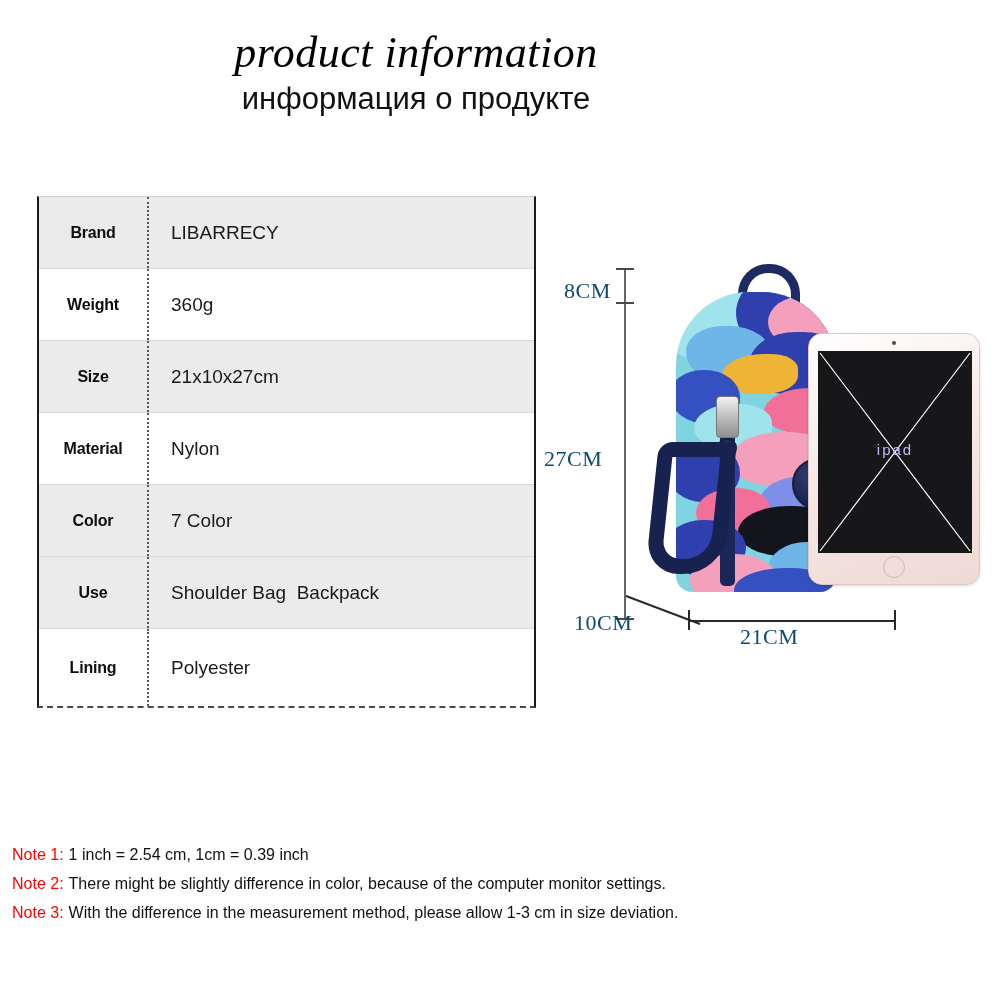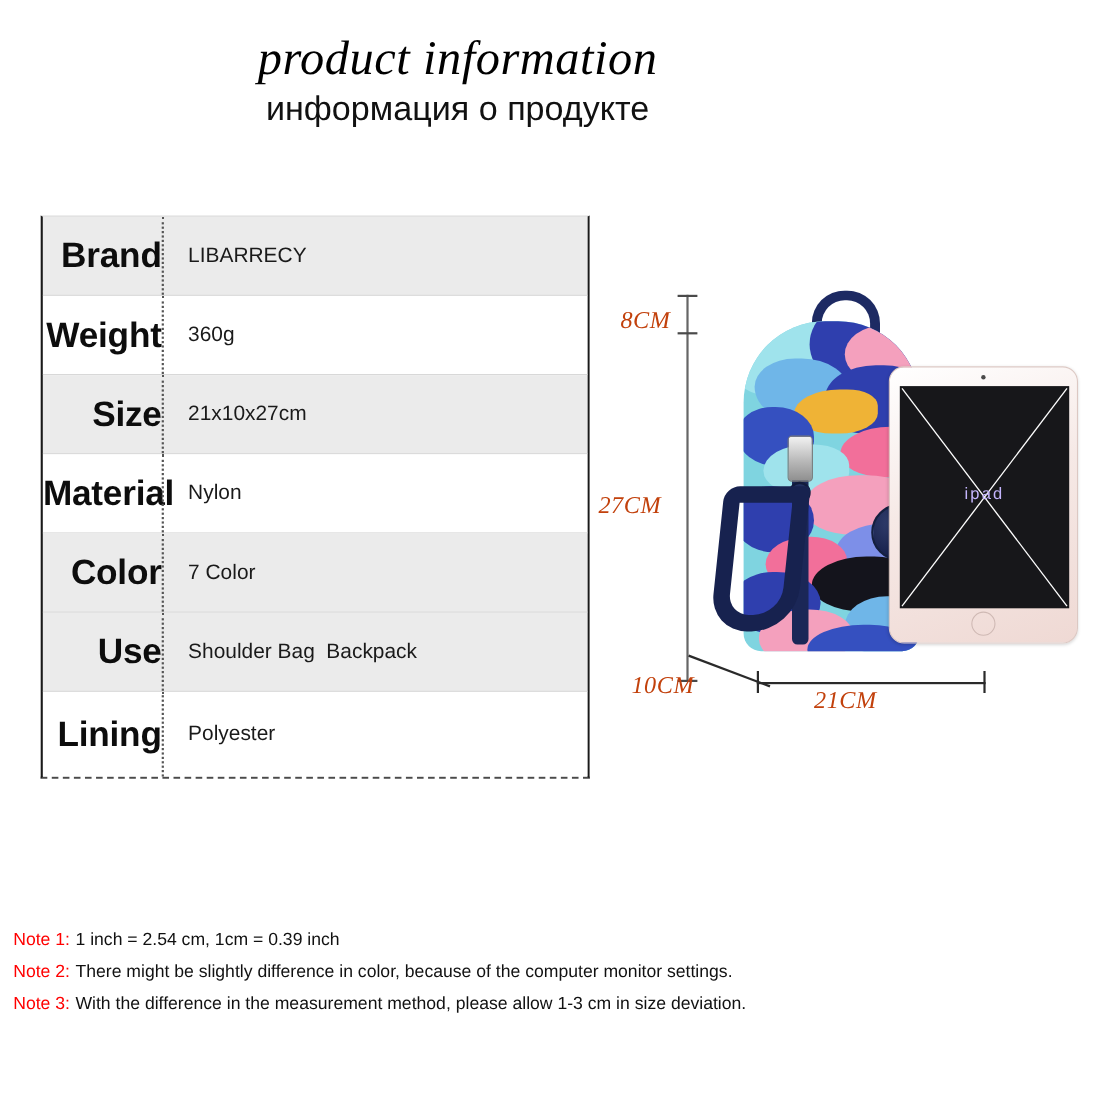--- a/index.html
+++ b/index.html
@@ -63,23 +63,23 @@
   .spec-row:last-child {
     height: 77px;
     border-bottom: none;
   }
   .spec-row.shaded { background: #ebebeb; }
   .spec-row.plain  { background: #ffffff; }
 
   .spec-label {
     width: 108px;
     flex: 0 0 108px;
-    text-align: right;
+    text-align: center;
     font-weight: bold;
-    font-size: 32px;
+    font-size: 16px;
     color: #0d0d0d;
     letter-spacing: -0.2px;
   }
   .spec-divider {
     width: 0;
     flex: 0 0 0;
     align-self: stretch;
     border-left: 2px dotted #555555;
   }
   .spec-value {
@@ -97,24 +97,23 @@
     top: 250px;
     width: 460px;
     height: 400px;
   }
 
   
   .dim-label {
     position: absolute;
     font-family: "Liberation Serif", serif;
     font-size: 22px;
-    color: #c2410c;
+    color: #0c4a6e;
     letter-spacing: 0.5px;
     white-space: nowrap;
-    font-style: italic;
   }
   #dim-8cm  { left: 24px;  top: 28px; }
   #dim-27cm { left: 4px;   top: 196px; }
   #dim-10cm { left: 34px;  top: 360px; }
   #dim-21cm { left: 200px; top: 374px; }
 
   
   #v-line {
     position: absolute;
     left: 84px;

